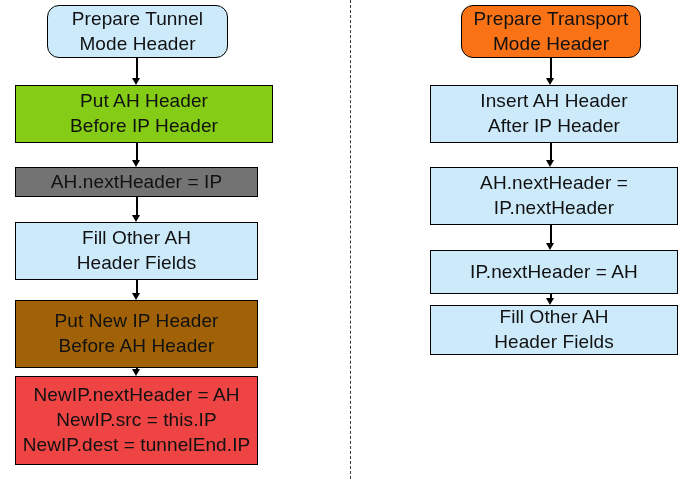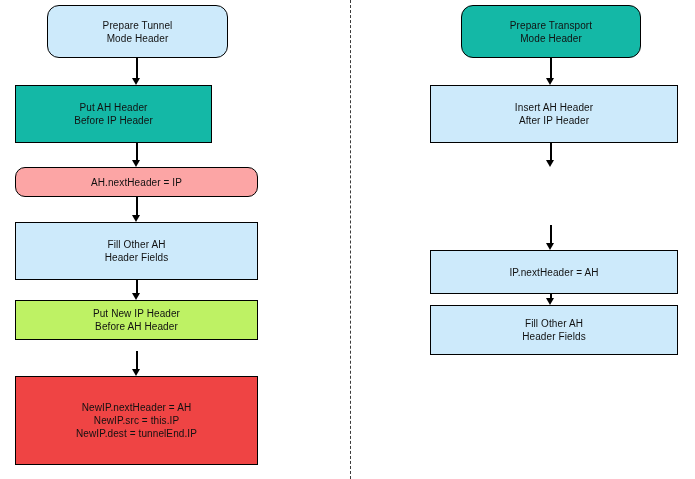--- a/index.html
+++ b/index.html
@@ -20,21 +20,21 @@
   .node {
     position: absolute;
     box-sizing: border-box;
     background: #cdeafb;
     border: 1.6px solid #000000;
     display: flex;
     align-items: center;
     justify-content: center;
     text-align: center;
     color: #111111;
-    font-size: 10px;
+    font-size: 19px;
     line-height: 1.30;
     letter-spacing: 0.1px;
     white-space: pre-line;
     padding: 0 4px;
   }
   .node.terminal {
     border-radius: 12px;
   }
   .node-label {
     display: block;
@@ -90,26 +90,26 @@
       <div class="connector" style="left: 137px; top: 280px;">
         <div class="stem" style="height: 14px; background: rgb(0, 0, 0);"></div>
         <div class="head" style="top: 13px; border-top-color: rgb(0, 0, 0);"></div>
       </div>
       <div class="connector" style="left: 137px; top: 351px;">
         <div class="stem" style="height: 19px; background: rgb(0, 0, 0);"></div>
         <div class="head" style="top: 18px; border-top-color: rgb(0, 0, 0);"></div>
       </div>
       <div class="node terminal" style="left: 47px; top: 5px; width: 181px; height: 53px; background: rgb(205, 234, 251); border-color: rgb(0, 0, 0);"><span class="node-label">Prepare Tunnel
 Mode Header</span></div>
-      <div class="node" style="left: 15px; top: 85px; width: 197px; height: 58px; background: #14b8a6; border-color: rgb(0, 0, 0);"><span class="node-label">Put AH Header
+      <div class="node" style="left: 15px; top: 85px; width: 258px; height: 58px; background: #84cc16; border-color: rgb(0, 0, 0);"><span class="node-label">Put AH Header
 Before IP Header</span></div>
-      <div class="node" style="left: 15px; top: 167px; width: 243px; height: 30px; background: #fca5a5; border-color: rgb(0, 0, 0); border-radius: 10px;"><span class="node-label">AH.nextHeader = IP</span></div>
+      <div class="node" style="left: 15px; top: 167px; width: 243px; height: 30px; background: #737373; border-color: rgb(0, 0, 0);"><span class="node-label">AH.nextHeader = IP</span></div>
       <div class="node" style="left: 15px; top: 222px; width: 243px; height: 58px; background: rgb(205, 234, 251); border-color: rgb(0, 0, 0);"><span class="node-label">Fill Other AH
 Header Fields</span></div>
-      <div class="node" style="left: 15px; top: 300px; width: 243px; height: 40px; background: #bef264; border-color: rgb(0, 0, 0);"><span class="node-label">Put New IP Header
+      <div class="node" style="left: 15px; top: 300px; width: 243px; height: 68px; background: #a16207; border-color: rgb(0, 0, 0);"><span class="node-label">Put New IP Header
 Before AH Header</span></div>
       <div class="node" style="left: 15px; top: 376px; width: 243px; height: 89px; background: #ef4444; border-color: rgb(0, 0, 0);"><span class="node-label">NewIP.nextHeader = AH
 NewIP.src = this.IP
 NewIP.dest = tunnelEnd.IP</span></div>
     </div>
     <div style="position: absolute; left: 0px; top: 0px; width: 100%; height: 100%;">
       <div class="connector" style="left: 551px; top: 58px;">
         <div class="stem" style="height: 21px; background: rgb(0, 0, 0);"></div>
         <div class="head" style="top: 20px; border-top-color: rgb(0, 0, 0);"></div>
       </div>
@@ -118,21 +118,23 @@
         <div class="head" style="top: 17px; border-top-color: rgb(0, 0, 0);"></div>
       </div>
       <div class="connector" style="left: 551px; top: 225px;">
         <div class="stem" style="height: 19px; background: rgb(0, 0, 0);"></div>
         <div class="head" style="top: 18px; border-top-color: rgb(0, 0, 0);"></div>
       </div>
       <div class="connector" style="left: 551px; top: 280px;">
         <div class="stem" style="height: 19px; background: rgb(0, 0, 0);"></div>
         <div class="head" style="top: 18px; border-top-color: rgb(0, 0, 0);"></div>
       </div>
-      <div class="node terminal" style="left: 461px; top: 5px; width: 180px; height: 53px; background: #14b8a6; border-color: rgb(0, 0, 0);"><span class="node-label">Prepare Transport
+      <div class="node terminal" style="left: 461px; top: 5px; width: 180px; height: 53px; background: #f97316; border-color: rgb(0, 0, 0);"><span class="node-label">Prepare Transport
 Mode Header</span></div>
       <div class="node" style="left: 430px; top: 85px; width: 248px; height: 58px; background: rgb(205, 234, 251); border-color: rgb(0, 0, 0);"><span class="node-label">Insert AH Header
 After IP Header</span></div>
+      <div class="node" style="left: 430px; top: 167px; width: 248px; height: 58px; background: rgb(205, 234, 251); border-color: rgb(0, 0, 0);"><span class="node-label">AH.nextHeader =
+IP.nextHeader</span></div>
       <div class="node" style="left: 430px; top: 250px; width: 248px; height: 44px; background: rgb(205, 234, 251); border-color: rgb(0, 0, 0);"><span class="node-label">IP.nextHeader = AH</span></div>
       <div class="node" style="left: 430px; top: 305px; width: 248px; height: 50px; background: rgb(205, 234, 251); border-color: rgb(0, 0, 0);"><span class="node-label">Fill Other AH
 Header Fields</span></div>
     </div>
   </div>
 
 </body></html>

